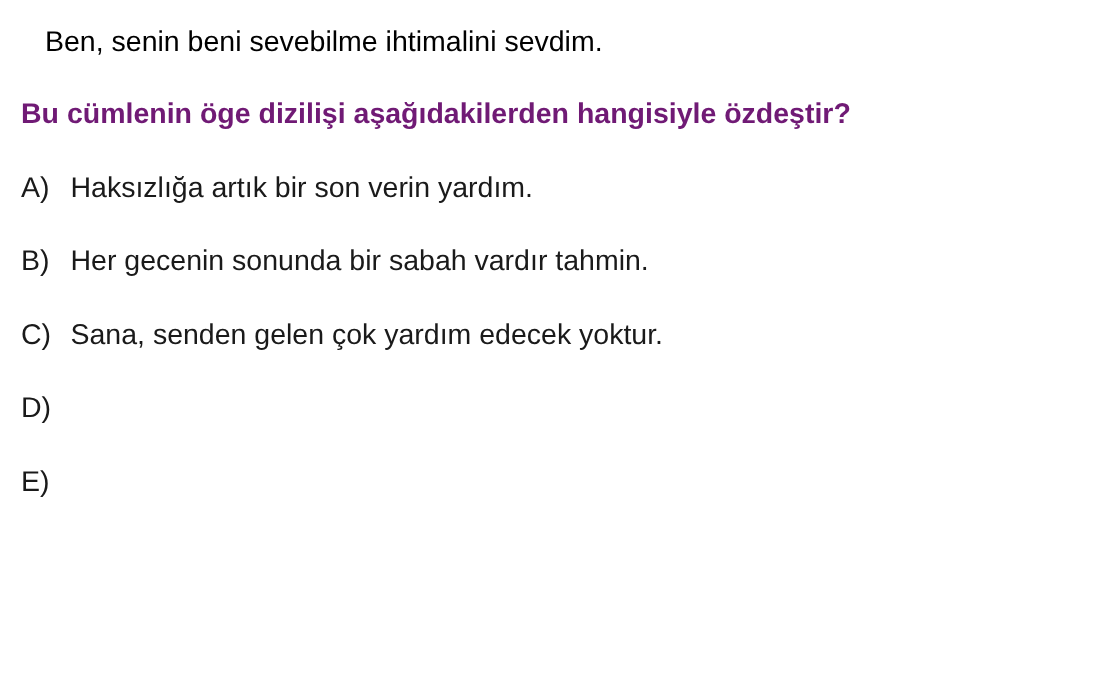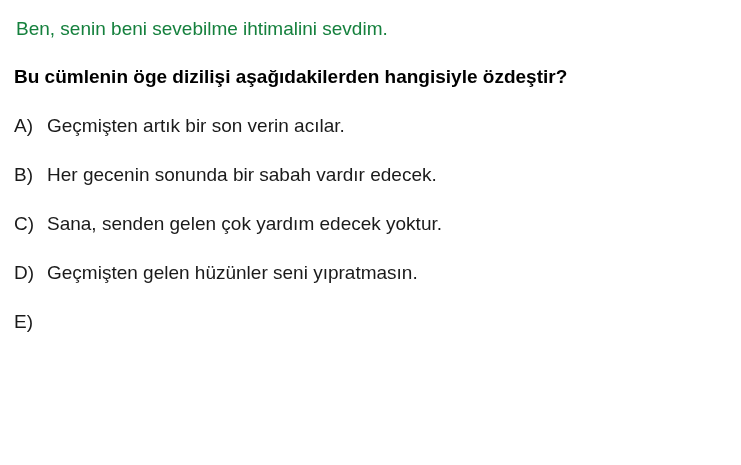--- a/index.html
+++ b/index.html
@@ -15,29 +15,29 @@
     overflow: hidden;
   }
   .question-block {
     padding: 16px 14px 0 14px;
     box-sizing: border-box;
   }
   .stem-sentence {
     font-size: 19px;
     line-height: 26px;
     font-weight: normal;
-    margin: 0 0 20px 2px;
-    color: #15803d;
+    margin: 0 0 20px 16px;
+    color: #000000;
   }
   .stem-prompt {
     font-size: 19px;
     line-height: 30px;
     font-weight: bold;
     margin: 0 0 22px 0;
-    color: #000000;
+    color: #701a75;
     max-width: 700px;
   }
   .options {
     margin: 0;
     padding: 0;
     list-style: none;
   }
   .option-row {
     display: flex;
     align-items: flex-start;
@@ -59,32 +59,31 @@
 
 <div class="question-block">
 
   <p class="stem-sentence">Ben, senin beni sevebilme ihtimalini sevdim.</p>
 
   <p class="stem-prompt">Bu cümlenin öge dizilişi aşağıdakilerden hangisiyle özdeştir?</p>
 
   <ul class="options">
     <li class="option-row">
       <span class="option-label">A)</span>
-      <span class="option-text">Geçmişten artık bir son verin acılar.</span>
+      <span class="option-text">Haksızlığa artık bir son verin yardım.</span>
     </li>
     <li class="option-row">
       <span class="option-label">B)</span>
-      <span class="option-text">Her gecenin sonunda bir sabah vardır edecek.</span>
+      <span class="option-text">Her gecenin sonunda bir sabah vardır tahmin.</span>
     </li>
     <li class="option-row">
       <span class="option-label">C)</span>
       <span class="option-text">Sana, senden gelen çok yardım edecek yoktur.</span>
     </li>
     <li class="option-row">
       <span class="option-label">D)</span>
-      <span class="option-text">Geçmişten gelen hüzünler seni yıpratmasın.</span>
     </li>
     <li class="option-row">
       <span class="option-label">E)</span>
     </li>
   </ul>
 
 </div>
 
 </body></html>

